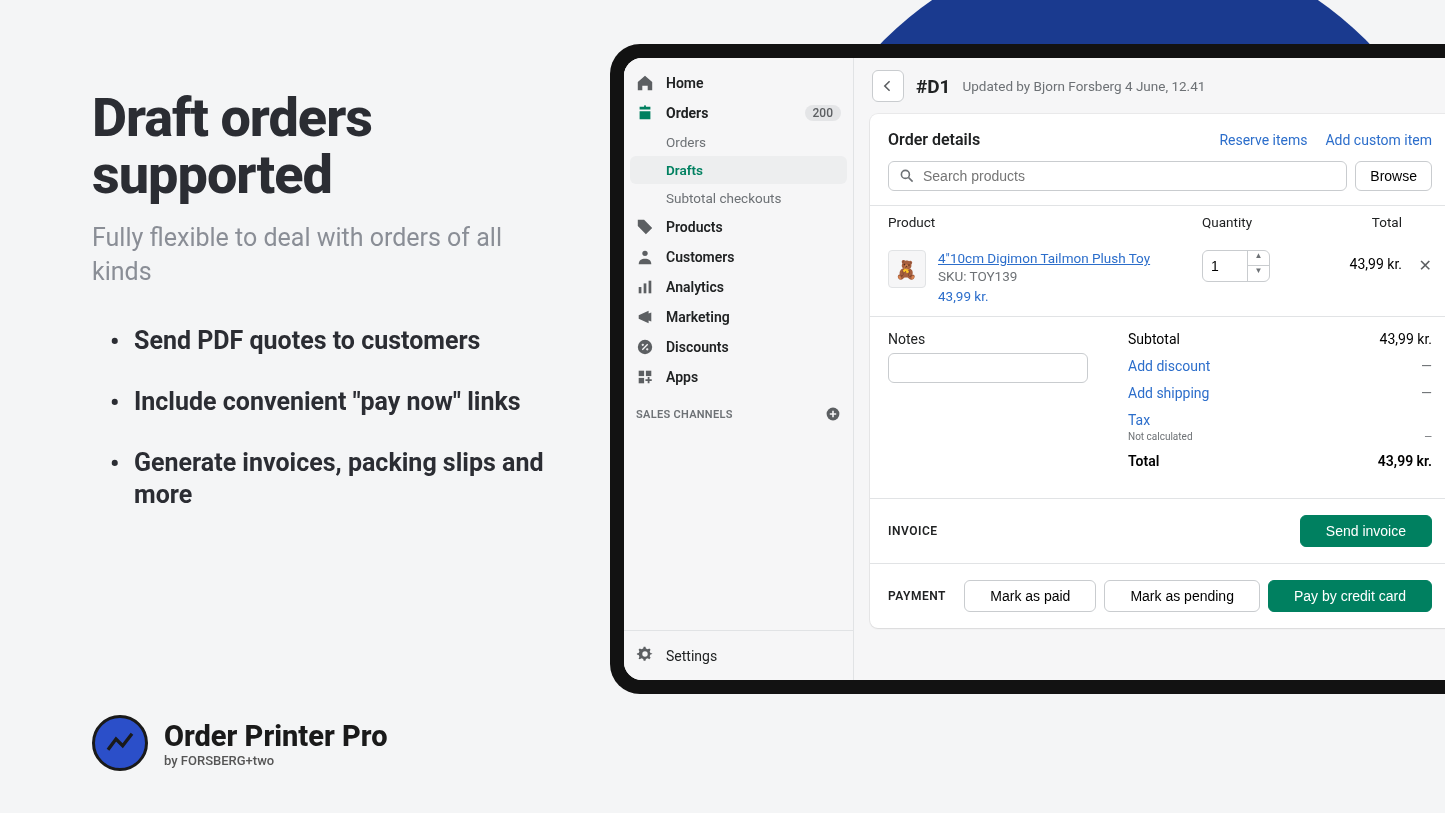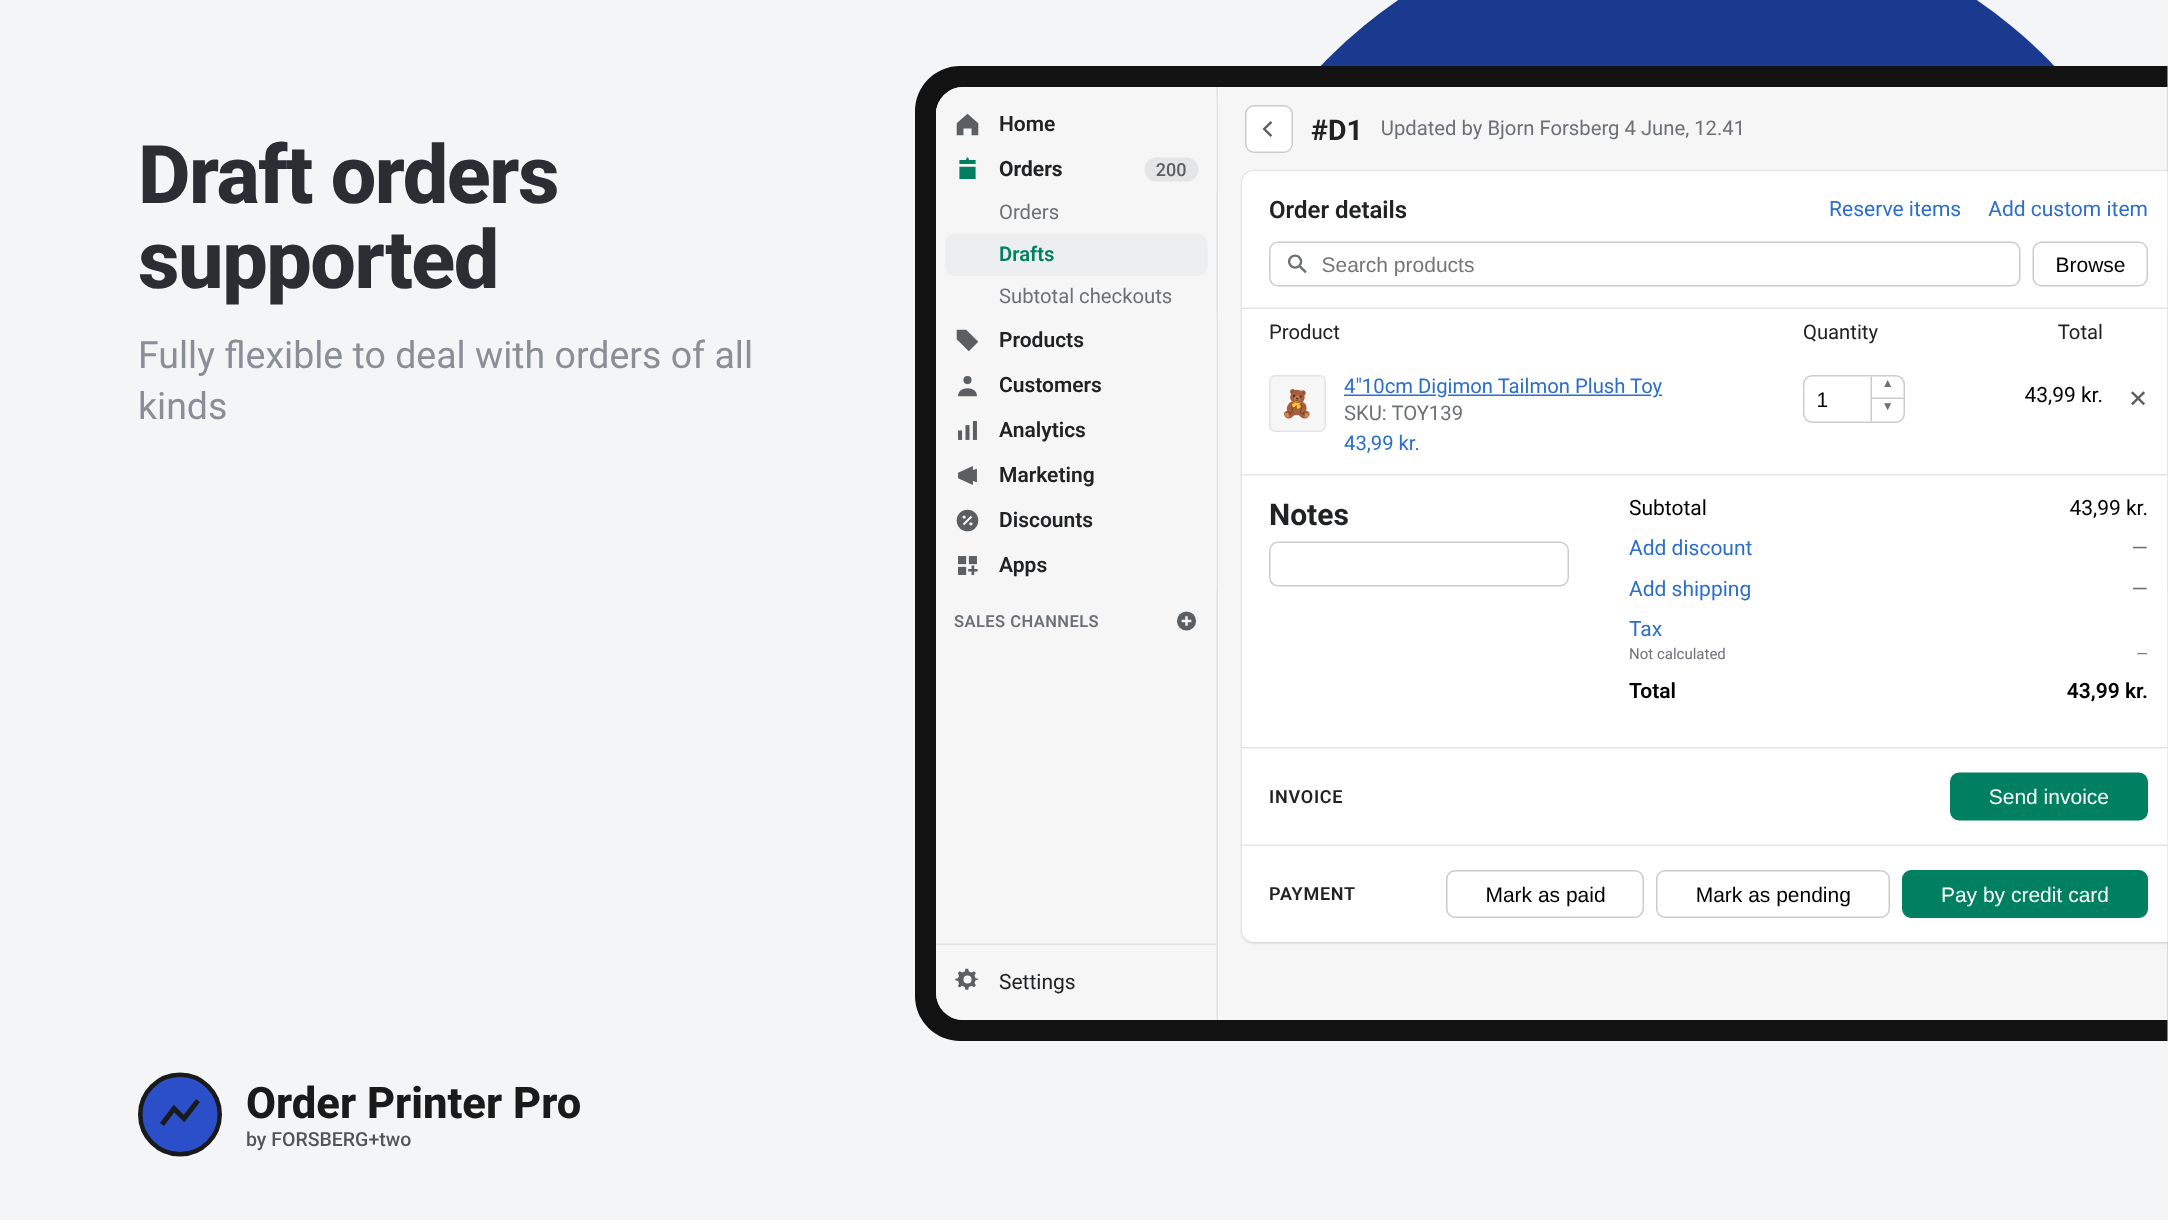--- a/index.html
+++ b/index.html
@@ -108,21 +108,21 @@
 }
 .screen {
   width: 100%;
   height: 100%;
   background: #f6f6f7;
   border-radius: 18px 0 0 18px;
   display: flex;
   overflow: hidden;
 }
 .sidebar {
-  width: 188px;
+  width: 230px;
   background: #f6f6f7;
   border-right: 1px solid #e1e3e5;
   display: flex;
   flex-direction: column;
   padding-top: 10px;
 }
 .nav { flex: 1; }
 .nav-item {
   display: flex;
   align-items: center;
@@ -280,21 +280,21 @@
 .line-total { width: 100px; text-align: right; font-size: 14px; padding-top: 6px;}
 .line-del { width: 30px; text-align: right; color: #5c5f62; cursor: pointer; padding-top: 6px; font-size:16px;}
 
 .summary {
   display: flex;
   border-top: 1px solid #e1e3e5;
   padding: 14px 18px 18px;
   gap: 40px;
 }
 .notes-col { width: 200px; }
-.notes-label { font-size: 20px; color: #202223; margin-bottom: 6px; font-weight: bold; }
+.notes-label { font-size: 14px; color: #202223; margin-bottom: 6px; }
 .notes-input {
   width: 100%; height: 30px;
   border: 1px solid #c9cccf; border-radius: 6px;
 }
 .totals { flex: 1; font-size: 14px; }
 .trow { display: flex; justify-content: space-between; margin-bottom: 11px; }
 .trow .dash { color: #6d7175; }
 .trow.bold { font-weight: 600; }
 .not-calc { color: #6d7175; font-size: 10px; margin-top:-8px; margin-bottom:11px;}
 
@@ -322,20 +322,25 @@
 }
 </style>
 </head>
 <body>
 
 <div class="bg-circle"></div>
 
 <div class="promo">
   <h1>Draft orders supported</h1>
   <div class="sub">Fully flexible to deal with orders of all kinds</div>
+  <ul>
+    <li>Send PDF quotes to customers</li>
+    <li>Include convenient  "pay now" links</li>
+    <li>Generate invoices, packing slips and more</li>
+  </ul>
 </div>
 
 <div class="brand">
   <div class="logo-mark">
     <svg viewBox="0 0 24 24" fill="none" stroke="#1a1a1a" stroke-width="2.5">
         <path d="M3 17 L9 9 L14 14 L21 5"></path>
       </svg>
   </div>
   <div class="brand-text">
     <div class="name">Order Printer Pro</div>

